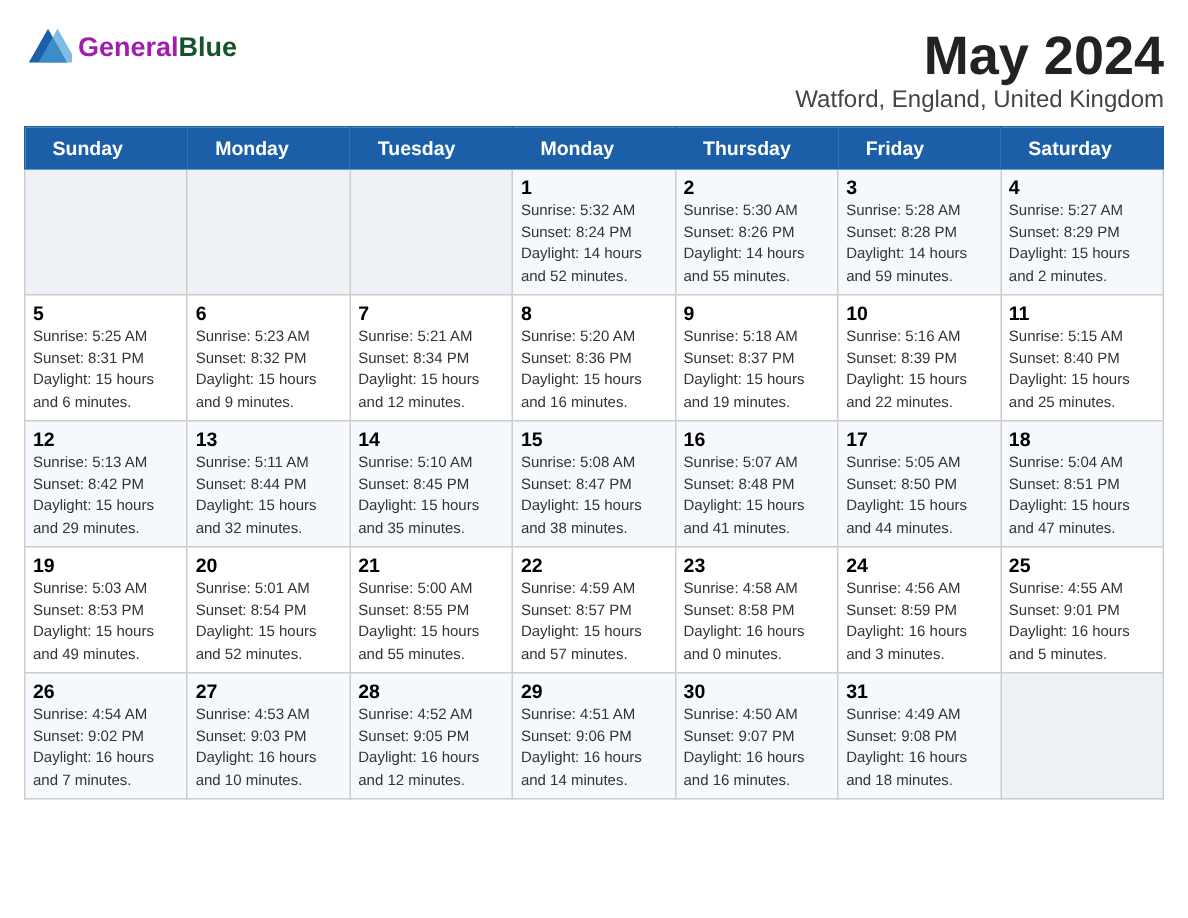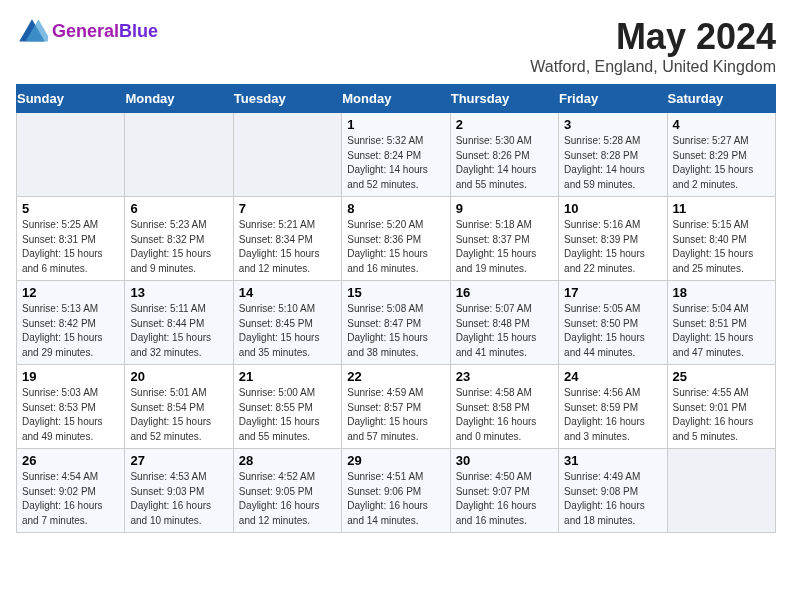--- a/index.html
+++ b/index.html
@@ -19,21 +19,21 @@
     .logo {
       display: flex;
       align-items: center;
     }
     .logo-text {
       font-size: 18px;
       font-weight: bold;
       line-height: 1.1;
     }
     .logo-general { color: #a21caf; }
-    .logo-blue { color: #6d28d9; }
+    .logo-blue { color: #14532d; }
     .logo-icon {
       width: 32px;
       height: 32px;
       margin-right: 4px;
     }
     .title-block {
       text-align: right;
     }
     .month-title {
       font-size: 36px;
@@ -46,21 +46,21 @@
       text-align: center;
     }
     table {
       width: 100%;
       border-collapse: collapse;
       font-size: 11px;
     }
     thead tr th {
       background-color: #1a5fa8;
       color: #fff;
-      padding: 6px 0;
+      padding: 6px 18px;
       text-align: left;
       font-size: 13px;
       font-weight: bold;
       border: 1px solid #1a5fa8;
     }
     tbody tr td {
       vertical-align: top;
       padding: 4px 5px;
       border: 1px solid #ccc;
       min-width: 100px;

